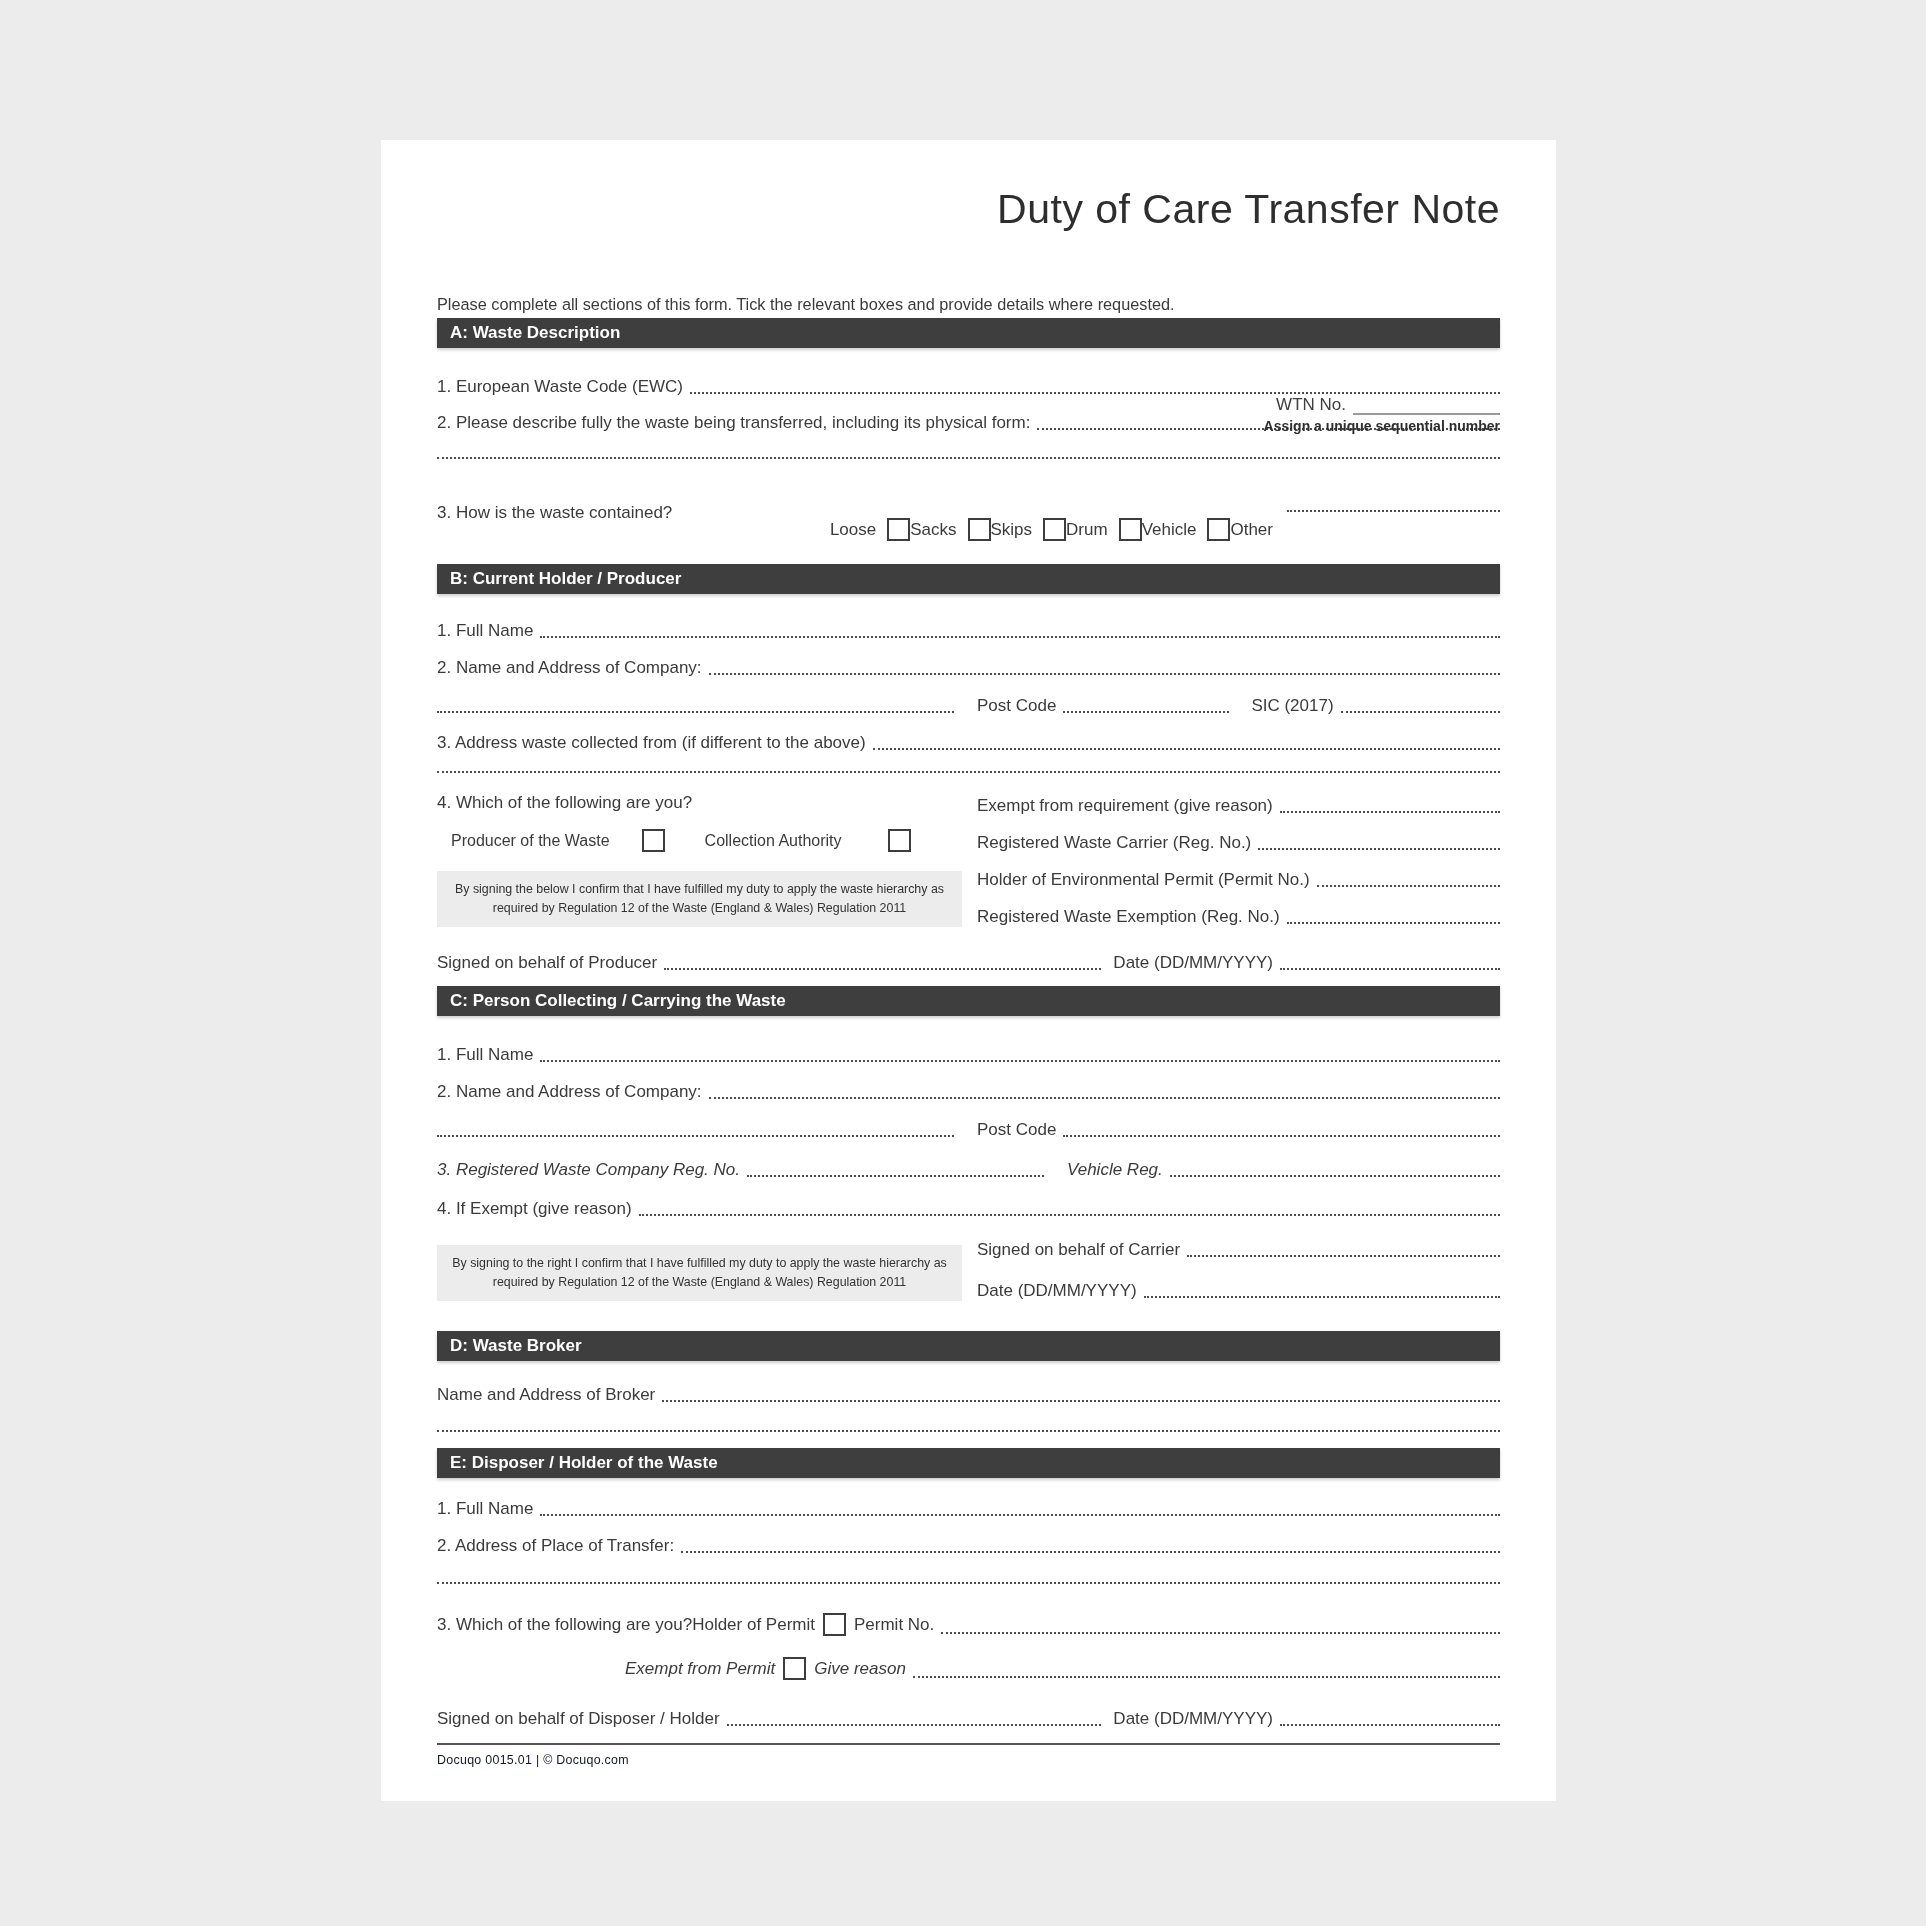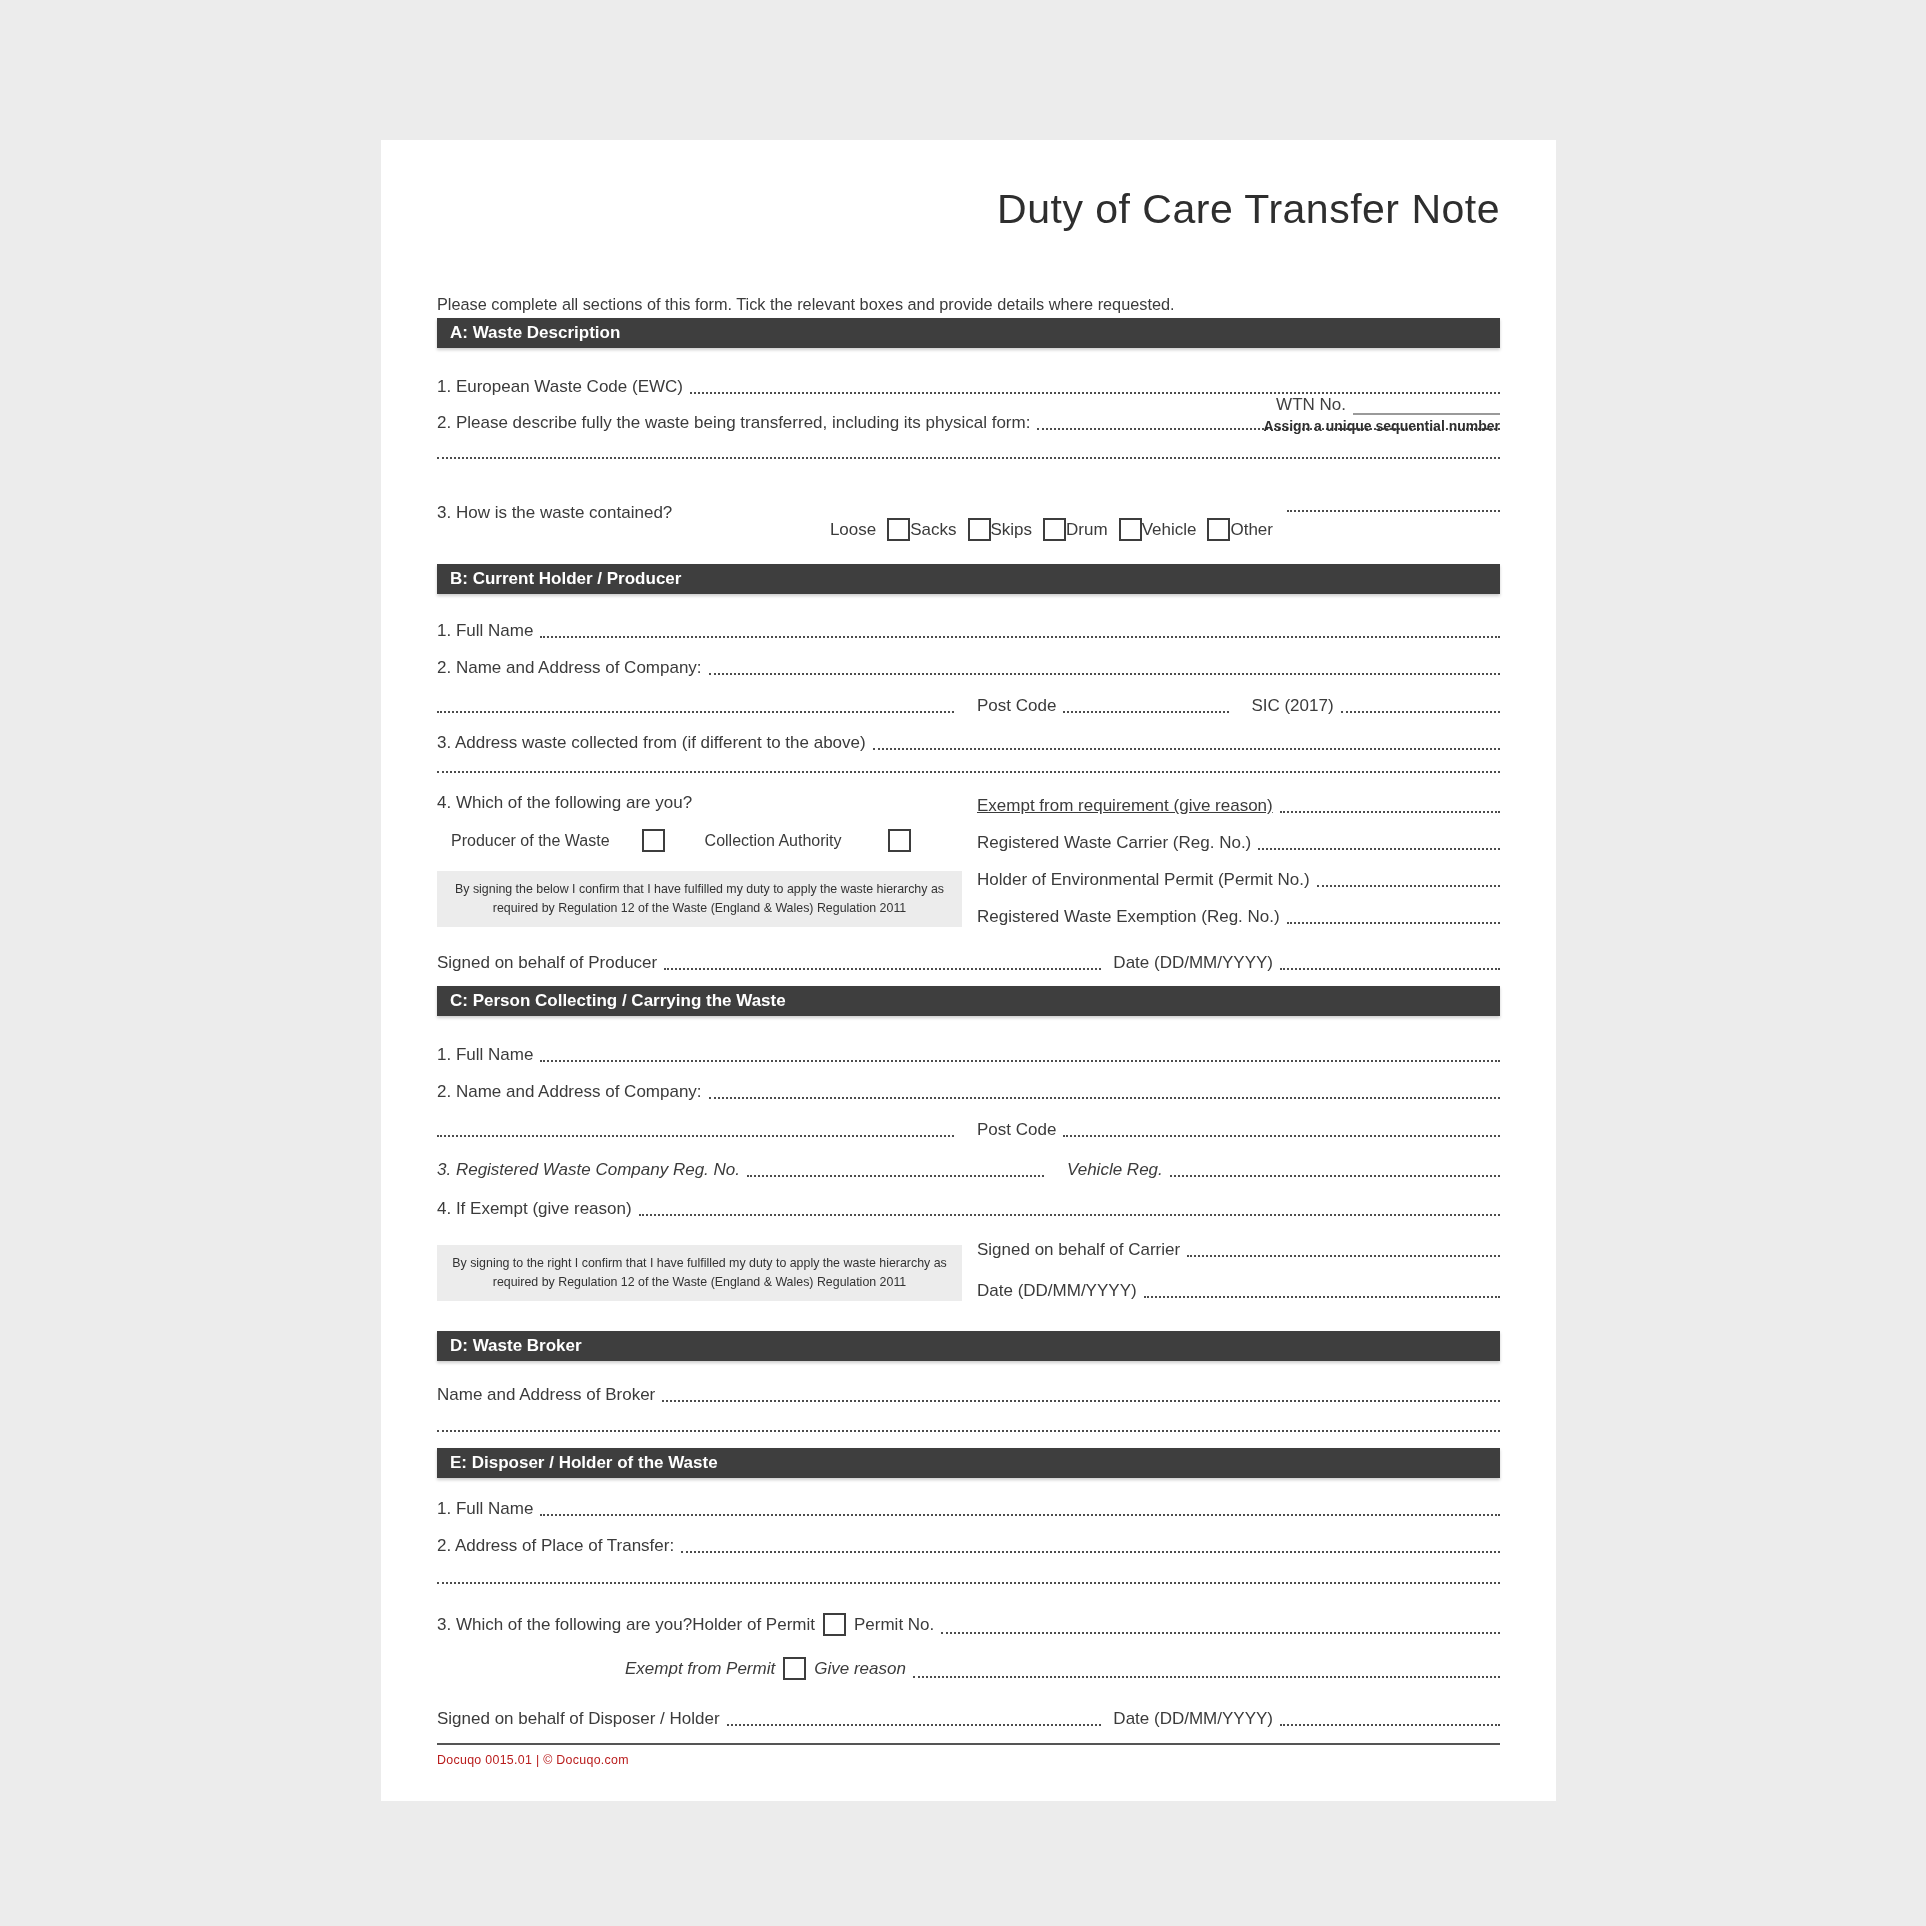--- a/index.html
+++ b/index.html
@@ -42,21 +42,21 @@
   .confirm{
     background:#ececec;font-size:12.4px;line-height:1.55;text-align:center;
     padding:9px 12px;color:#333333;box-sizing:border-box;
   }
   .twocol{display:flex;align-items:flex-end;}
   .leftcol{flex:0 0 525px;}
   .rightcol{flex:1 1 auto;margin-left:15px;}
   .ml12{margin-left:12px;}
   .ml8{margin-left:8px;}
   .divider{border-top:2px solid #555555;margin-top:14px;}
-  .footer{margin-top:8px;font-size:12.4px;color:#b91c1c;letter-spacing:0.3px;}
+  .footer{margin-top:8px;font-size:12.4px;color:#0f172a;letter-spacing:0.3px;}
   
   .mtA{margin-top:4px;} .mt13{margin-top:13px;}
   .mt16{margin-top:16px;}.mt17{margin-top:17px;}.mt18{margin-top:18px;}
   .mt19{margin-top:19px;}.mt20{margin-top:20px;font-style:italic;}.mt21{margin-top:21px;}
   .mt22{margin-top:22px;}.mt24{margin-top:24px;}.mt25{margin-top:25px;}
   .mt26{margin-top:26px;}.mt27{margin-top:27px;}.mt28{margin-top:28px;}
   .mt29{margin-top:29px;}.mt30{margin-top:30px;}
   .opts{display:flex;align-items:center;padding-left:14px;}
   .opts .cb1{margin-left:32px;} .opts .lbl2{margin-left:40px;} .opts .cb2{margin-left:46px;}
   .e3label{flex:0 0 188px;}
@@ -158,21 +158,21 @@
       </div>
       <div class="opts mt16">
         <span class="lbl">Producer of the Waste</span>
         <span class="cb cb1"></span>
         <span class="lbl lbl2">Collection Authority</span>
         <span class="cb cb2"></span>
       </div>
       <div class="confirm mt18">By signing the below I confirm that I have fulfilled my duty to apply the waste hierarchy as required by Regulation 12 of the Waste (England &amp; Wales) Regulation 2011</div>
     </div>
     <div class="rightcol">
-      <div class="row" style="margin-top:0;text-decoration:underline;">
+      <div class="row" style="margin-top:0;">
         <span class="lbl">Exempt from requirement (give reason)</span>
         <span class="dots"></span>
       </div>
       <div class="row mt17">
         <span class="lbl">Registered Waste Carrier (Reg. No.)</span>
         <span class="dots"></span>
       </div>
       <div class="row mt17">
         <span class="lbl">Holder of Environmental Permit (Permit No.)</span>
         <span class="dots"></span>

